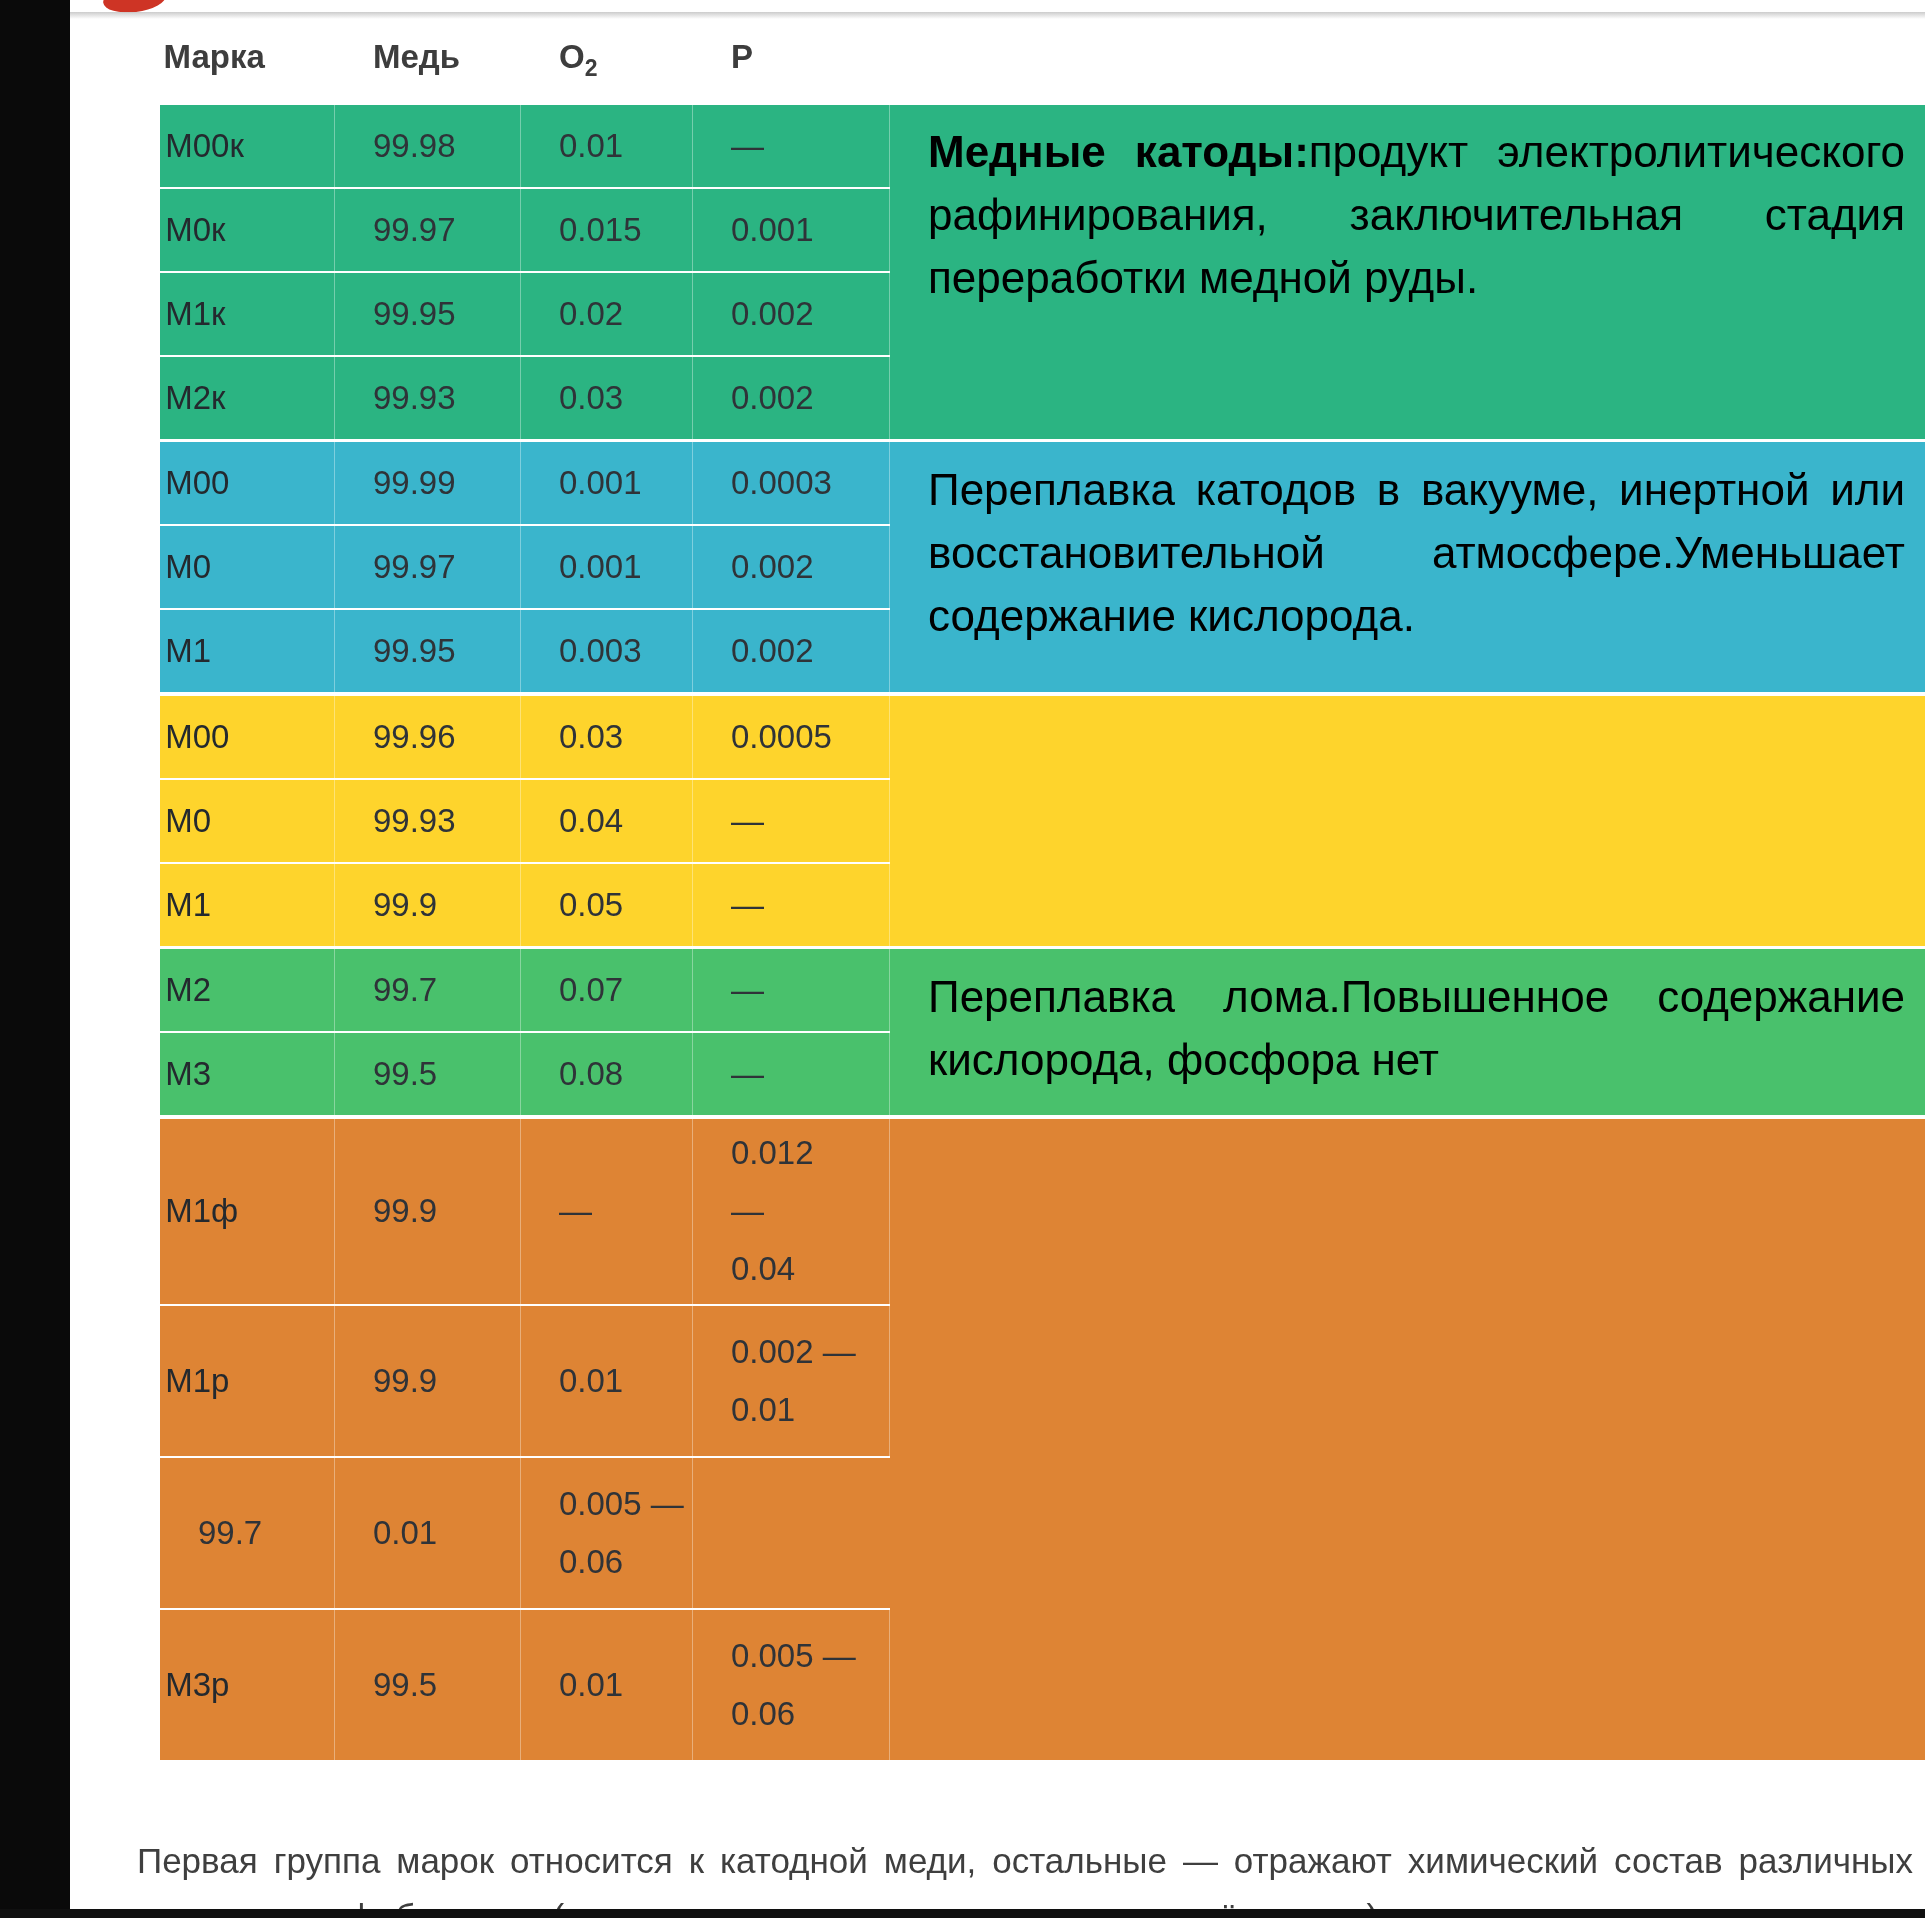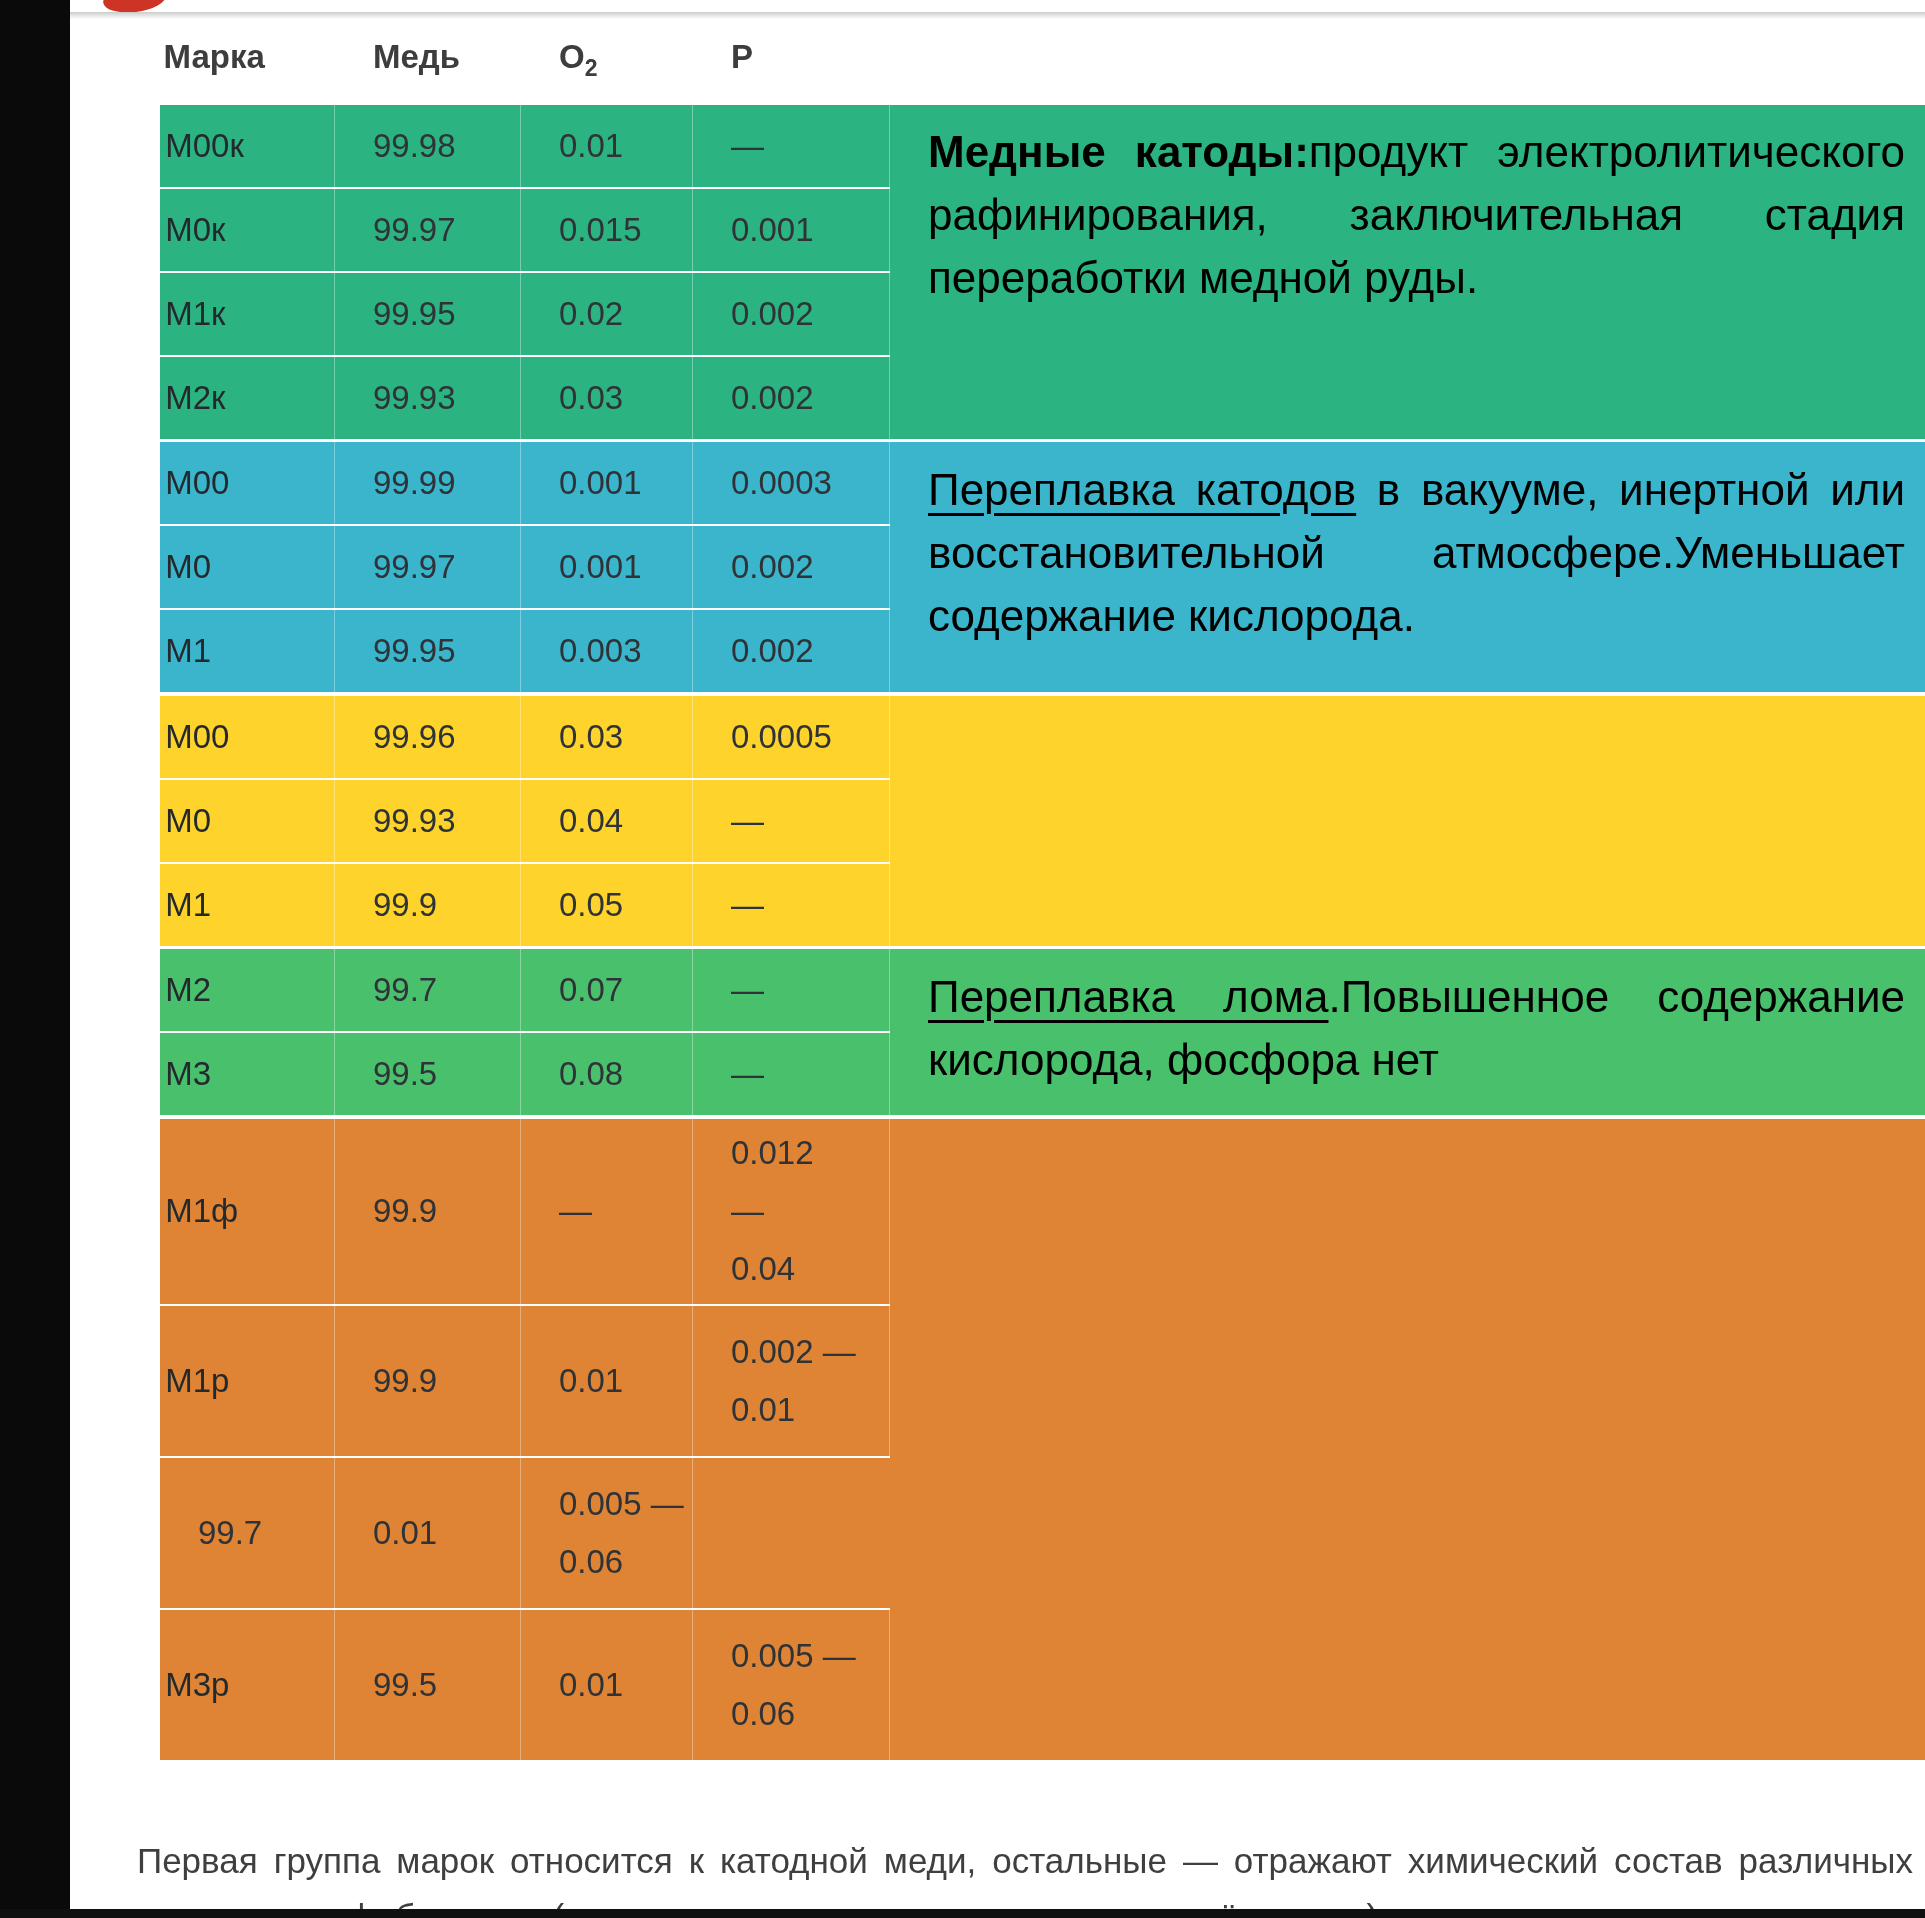--- a/index.html
+++ b/index.html
@@ -50,21 +50,21 @@
     padding-left:38px;font-size:33px;line-height:58px;color:#2f3338;
     border-right:1.7px solid rgba(255,255,255,0.35);
   }
   .cell.grade{padding-left:5.2px;font-weight:normal;color:#24292e;}
   .cell.p{white-space:pre-line;}
   .desc{
     box-sizing:border-box;padding:15.7px 31px 17.5px 38px;
     font-size:44px;line-height:63px;color:#000000;text-align:justify;
   }
   .desc .b{font-weight:bold;}
-  .desc .u{text-decoration:underline;text-decoration-thickness:2.6px;text-underline-offset:7.9px;}
+  .desc .u{text-decoration-thickness:2.6px;text-underline-offset:7.9px;}
 
   .g1{background:#2bb482;}
   .g2{background:#3ab5cc;}
   .g3{background:#fed42c;}
   .g4{background:#49c16c;}
   .g5{background:#de8434;}
 
   .footer-note{
     margin:73px 0 0 67px;width:1776px;
     font-size:35px;line-height:56px;color:#3f3f3f;text-align:justify;

